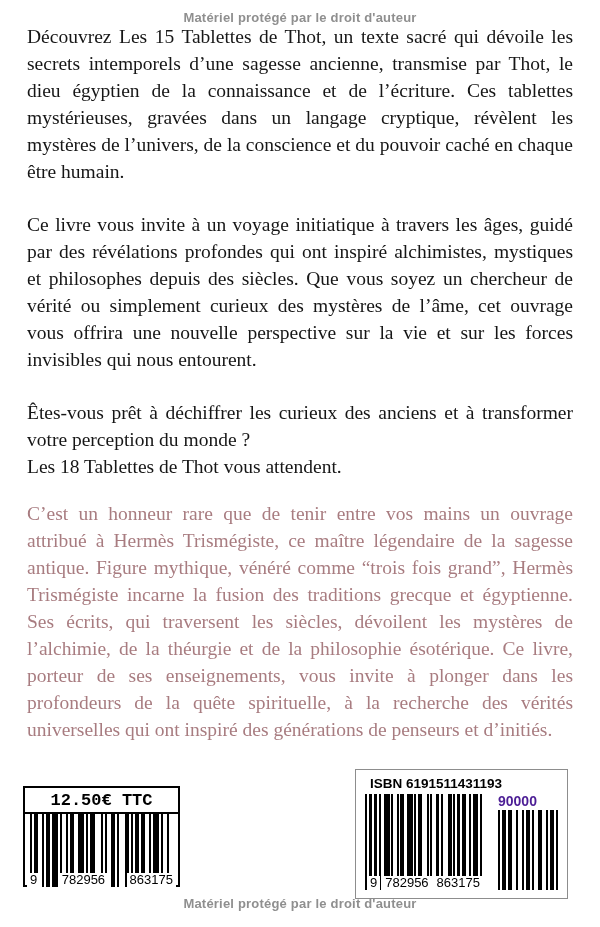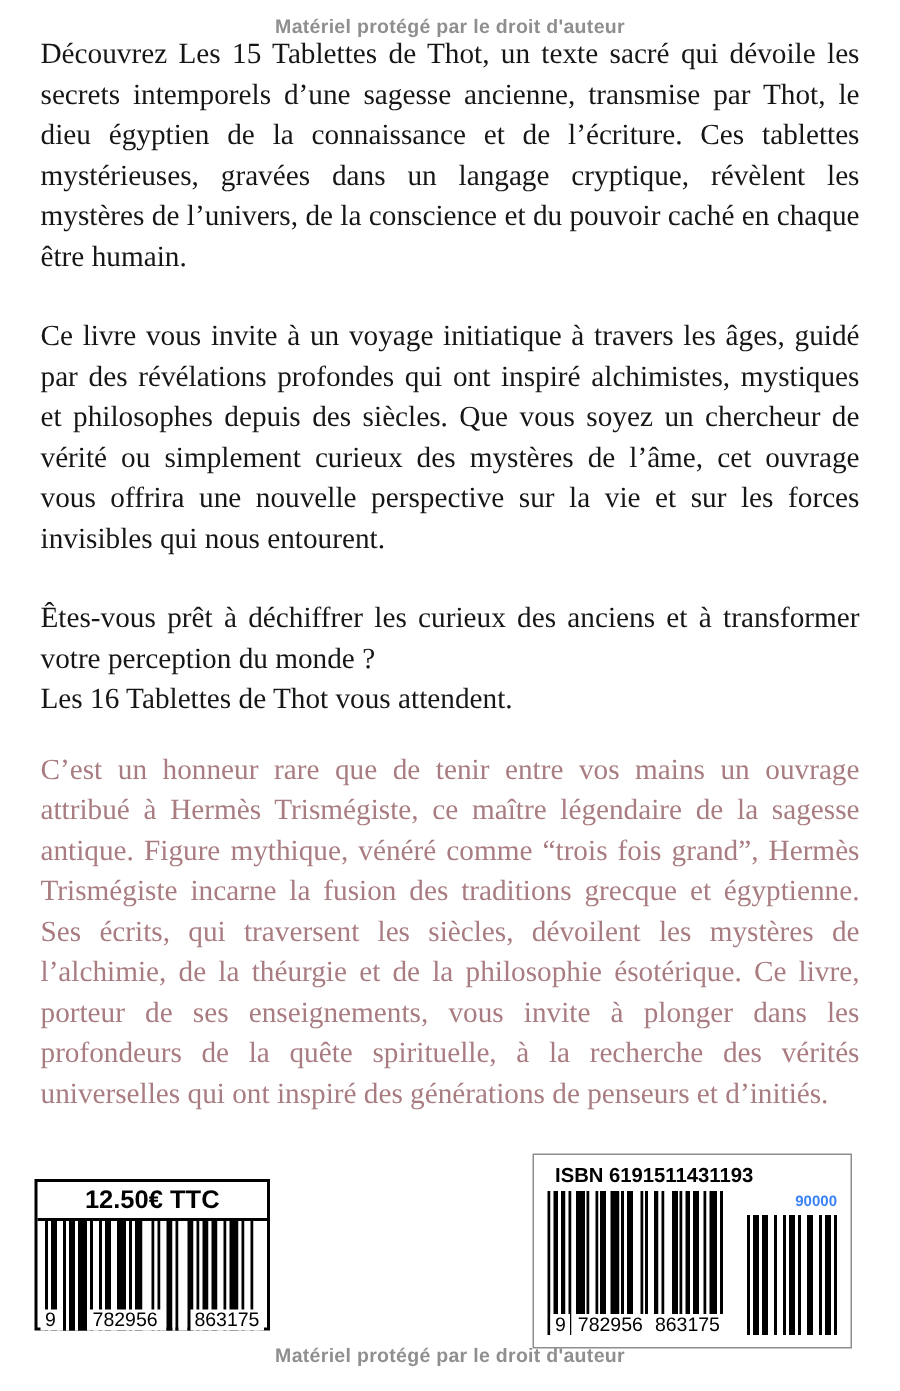--- a/index.html
+++ b/index.html
@@ -41,21 +41,21 @@
     left:23px; top:786px;
     width:157px; height:101px;
     border:2px solid #000;
     box-sizing:border-box;
     background:#fff;
   }
   .price-row {
     height:24px;
     border-bottom:2px solid #000;
     display:flex; align-items:center; justify-content:center;
-    font-family:Liberation Sans, sans-serif;
+    font-family:Liberation Mono, monospace;
     font-weight:bold;
     font-size:17px;
     color:#000;
   }
   .price-bars-wrap {
     position:relative;
     height:73px;
     padding:0 5px;
   }
   .barcode { display:flex; height:100%; align-items:stretch; }
@@ -88,42 +88,42 @@
     font-size:13.5px;
     color:#000;
     margin:1px 0 3px 5px;
     white-space:nowrap;
   }
   .isbn-body { display:flex; gap:13px; height:96px; }
   .isbn-main { position:relative; width:120px; }
   .isbn-main .barcode { height:100%; }
   .isbn-addon { flex:1; display:flex; flex-direction:column; }
   .addon-label {
-    text-align:right;
-    font-family:"Liberation Sans", sans-serif;
-    font-weight:bold;
-    font-size:10px;
-    color:#3b82f6;
+    text-align:left;
+    font-family:"Liberation Sans", sans-serif;
+    font-weight:bold;
+    font-size:14px;
+    color:#4c1d95;
     line-height:15px;
     margin-bottom:1px;
   }
   .addon-bars { flex:1; }
 </style>
 </head>
 <body>
 
 <div class="watermark watermark-top">Matériel protégé par le droit d'auteur</div>
 
 <div class="content" style="color: rgb(22, 22, 22);">
   <p class="para">Découvrez Les 15 Tablettes de Thot, un texte sacré qui dévoile les secrets intemporels d’une sagesse ancienne, transmise par Thot, le dieu égyptien de la connaissance et de l’écriture. Ces tablettes mystérieuses, gravées dans un langage cryptique, révèlent les mystères de l’univers, de la conscience et du pouvoir caché en chaque être humain.</p>
   <p class="para">Ce livre vous invite à un voyage initiatique à travers les âges, guidé par des révélations profondes qui ont inspiré alchimistes, mystiques et philosophes depuis des siècles. Que vous soyez un chercheur de vérité ou simplement curieux des mystères de l’âme, cet ouvrage vous offrira une nouvelle perspective sur la vie et sur les forces invisibles qui nous entourent.</p>
   <p class="para">
     </p>
     <div>Êtes-vous prêt à déchiffrer les curieux des anciens et à transformer votre perception du monde ?</div>
-    <div>Les 16 Tablettes de Thot vous attendent.</div>
+    <div>Les 18 Tablettes de Thot vous attendent.</div>
   <p></p>
   <p class="para para-accent" style="color: rgb(168, 124, 128);">C’est un honneur rare que de tenir entre vos mains un ouvrage attribué à Hermès Trismégiste, ce maître légendaire de la sagesse antique. Figure mythique, vénéré comme “trois fois grand”, Hermès Trismégiste incarne la fusion des traditions grecque et égyptienne. Ses écrits, qui traversent les siècles, dévoilent les mystères de l’alchimie, de la théurgie et de la philosophie ésotérique. Ce livre, porteur de ses enseignements, vous invite à plonger dans les profondeurs de la quête spirituelle, à la recherche des vérités universelles qui ont inspiré des générations de penseurs et d’initiés.</p>
 </div>
 
 <div class="price-box">
   <div class="price-row">12.50€ TTC</div>
   <div class="price-bars-wrap">
     <div class="barcode">
         <span class="bc-b" style="flex-grow: 1; flex-basis: 0px;"></span>
         <span class="bc-s" style="flex-grow: 1; flex-basis: 0px;"></span>

